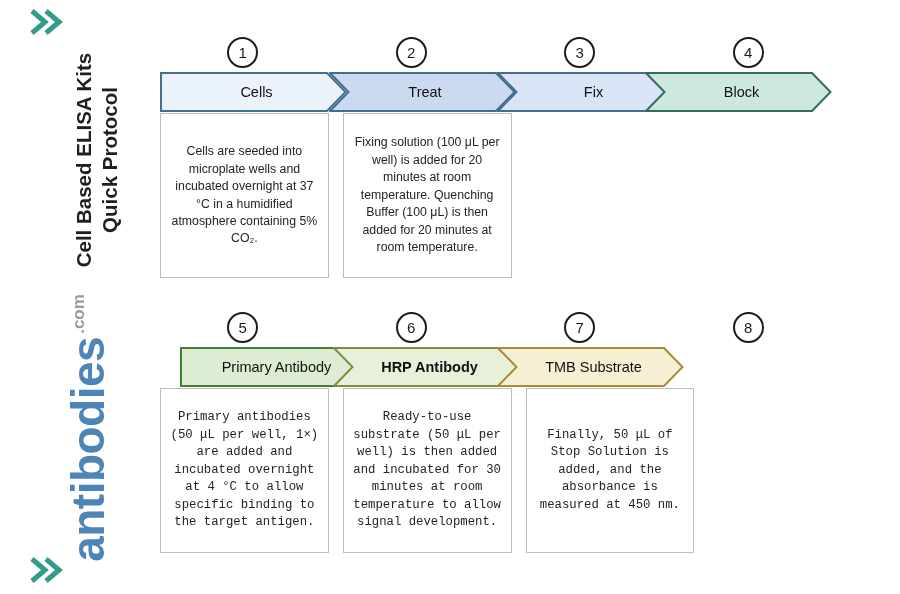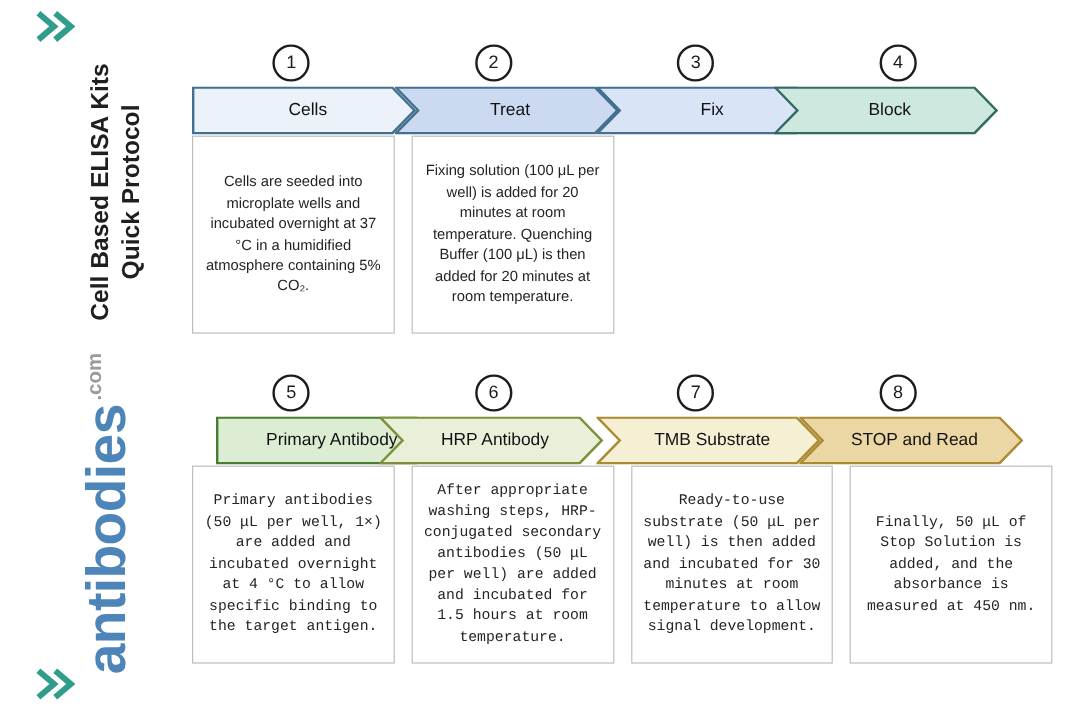--- a/index.html
+++ b/index.html
@@ -128,45 +128,36 @@
         <div class="step-circle">7</div>
         <div class="step-circle">8</div>
       </div>
       <div class="arrow-row" style="top: 347px;">
         <div class="arrow" style="left: 0px; margin-left: 20px;">
           <svg width="187" height="40" viewBox="0 0 187 40">
             <polygon points="1,1 167,1 185.5,20 167,39 1,39" fill="#dcedd3" stroke="#477d31" stroke-width="2" stroke-linejoin="miter"></polygon>
           </svg>
           <span class="arrow-label">Primary Antibody</span>
         </div>
-        <div class="arrow" style="left: 156px;">
+        <div class="arrow" style="left: 173px; font-weight: bold;">
           <svg width="187" height="40" viewBox="0 0 187 40">
             <polygon points="1,1 167,1 185.5,20 167,39 1,39 19.5,20" fill="#e9f0da" stroke="#7e8e3c" stroke-width="2" stroke-linejoin="miter"></polygon>
           </svg>
           <span class="arrow-label">HRP Antibody</span>
         </div>
         <div class="arrow" style="left: 337px; text-align: right;">
           <svg width="187" height="40" viewBox="0 0 187 40">
             <polygon points="1,1 167,1 185.5,20 167,39 1,39 19.5,20" fill="#f5f0d3" stroke="#aa8a33" stroke-width="2" stroke-linejoin="miter"></polygon>
           </svg>
           <span class="arrow-label">TMB Substrate</span>
         </div>
-        <div class="arrow" style="left: 505.5px;">
-          <svg width="187" height="40" viewBox="0 0 187 40">
-            <polygon points="1,1 167,1 185.5,20 167,39 1,39 19.5,20" fill="#ead7a4" stroke="#aa8a33" stroke-width="2" stroke-linejoin="miter"></polygon>
-          </svg>
-          <span class="arrow-label">STOP and Read</span>
-        </div>
       </div>
       <div class="box-row" style="top: 388px; font-family: Liberation Mono, monospace;">
         <div class="step-box">
           <p class="step-desc">Primary antibodies (50 μL per well, 1×) are added and incubated overnight at 4 °C to allow specific binding to the target antigen.</p>
-        </div>
-        <div class="step-box">
-          <p class="step-desc">After appropriate washing steps, HRP-conjugated secondary antibodies (50 μL per well) are added and incubated for 1.5 hours at room temperature.</p>
         </div>
         <div class="step-box">
           <p class="step-desc">Ready-to-use substrate (50 μL per well) is then added and incubated for 30 minutes at room temperature to allow signal development.</p>
         </div>
         <div class="step-box">
           <p class="step-desc">Finally, 50 μL of Stop Solution is added, and the absorbance is measured at 450 nm.</p>
         </div>
       </div>
     </div>
 

